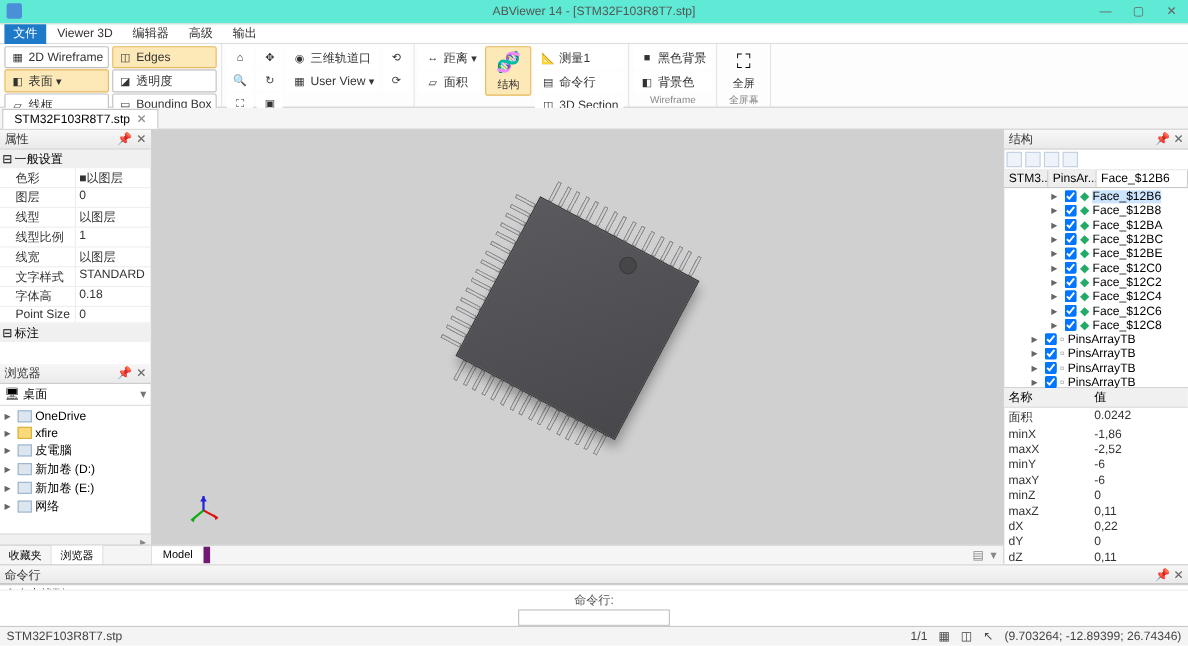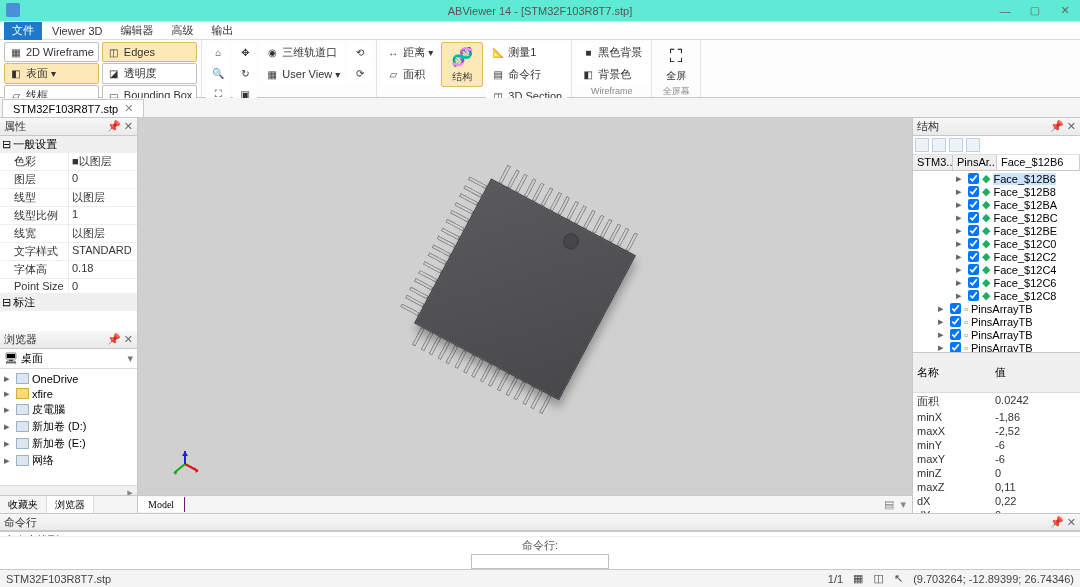--- a/index.html
+++ b/index.html
@@ -55,34 +55,34 @@
 .pins { position: absolute; display: flex; gap: 3px; }
 .pins.top { top: 8px; left: 36px; right: 36px; justify-content: space-between; }
 .pins.bottom { bottom: 8px; left: 36px; right: 36px; justify-content: space-between; }
 .pins.left { flex-direction: column; left: 8px; top: 36px; bottom: 36px; justify-content: space-between; }
 .pins.right { flex-direction: column; right: 8px; top: 36px; bottom: 36px; justify-content: space-between; }
 .pins span { background: #d0d0d4; box-shadow: 0 0 0 1px #888 inset; }
 .pins.top span, .pins.bottom span { width: 4px; height: 20px; }
 .pins.left span, .pins.right span { width: 20px; height: 4px; }
 .axis { position: absolute; left: 32px; bottom: 16px; width: 30px; height: 30px; }
 .vbtabs { height: 18px; background: #f5f5f5; border-top: 1px solid #c8c8c8; display: flex; align-items: center; justify-content: space-between; padding-right: 6px; }
-.vbtabs .lt { padding: 2px 10px; font-size: 10px; border-right: 1px solid #701a75; background: #fff; font-family: Liberation Serif, serif; }
+.vbtabs .lt { padding: 2px 10px; font-size: 10px; border-right: 6px solid #701a75; background: #fff; }
 .right { width: 168px; display: flex; flex-direction: column; border-left: 1px solid #c8c8c8; }
 .structtabs { height: 16px; display: flex; background: #eee; font-size: 9px; border-bottom: 1px solid #c8c8c8; }
 .structtabs div { padding: 1px 4px; border-right: 1px solid #ccc; overflow: hidden; white-space: nowrap; }
 .structtabs div.active { background: #fff; }
 .structtree { flex: 1; overflow: auto; font-size: 10px; padding: 1px; border-bottom: 1px solid #c8c8c8; }
 .structtree .snode { display: flex; align-items: center; gap: 3px; padding: 0 2px; white-space: nowrap; }
 .structtree .snode input { width: 11px; height: 11px; }
 .structtree .snode .exp { width: 9px; color: #666; }
 .rprops { height: 160px; overflow: auto; font-size: 10px; }
 .rprops .rrow { display: flex; padding: 1px 4px; }
 .rprops .rrow .rk { width: 78px; color: #333; }
 .rprops .rrow .rv { flex: 1; color: #333; }
-.rprops .rhdr { display: flex; background: #f0f0f0; border-bottom: 1px solid #ddd; padding: 12px 4px; font-weight: 500; }
+.rprops .rhdr { display: flex; background: #f0f0f0; border-bottom: 1px solid #ddd; padding: 1px 4px; font-weight: 500; }
 .rprops .rhdr .rk { width: 78px; }
 .cmd { height: 38px; border-top: 1px solid #c8c8c8; display: flex; flex-direction: column; background: #fff; font-size: 10px; }
 .cmd .log { flex: 1; padding: 1px 4px; color: #333; overflow: hidden; }
 .cmd .inp { display: flex; align-items: center; border-top: 1px solid #eee; flex-direction: column; }
 .cmd .inp .lbl { padding: 1px 4px; color: #555; }
 .cmd .inp input { flex: 1; border: 1px solid #c0c0c0; background: #fff; font-size: 10px; padding: 1px 2px; }
 .status { height: 18px; background: #f4f4f4; border-top: 1px solid #c8c8c8; display: flex; align-items: center; justify-content: space-between; font-size: 10px; padding: 0 6px; color: #444; }
 .status .sright { display: flex; align-items: center; gap: 10px; }
 .toolbar-mini { display: flex; gap: 3px; padding: 2px; border-bottom: 1px solid #e0e0e0; }
 .toolbar-mini .mi { width: 14px; height: 14px; background: #eef3fa; border: 1px solid #c0d0e0; cursor: pointer; }

